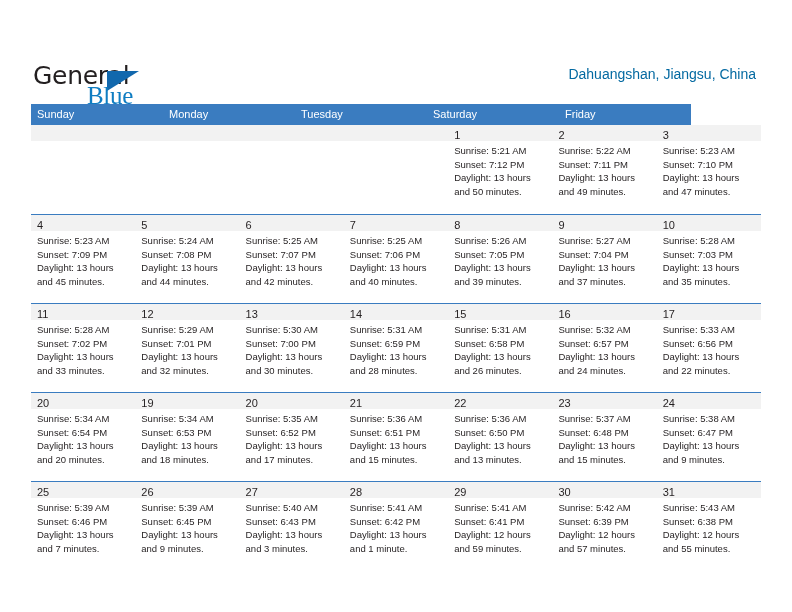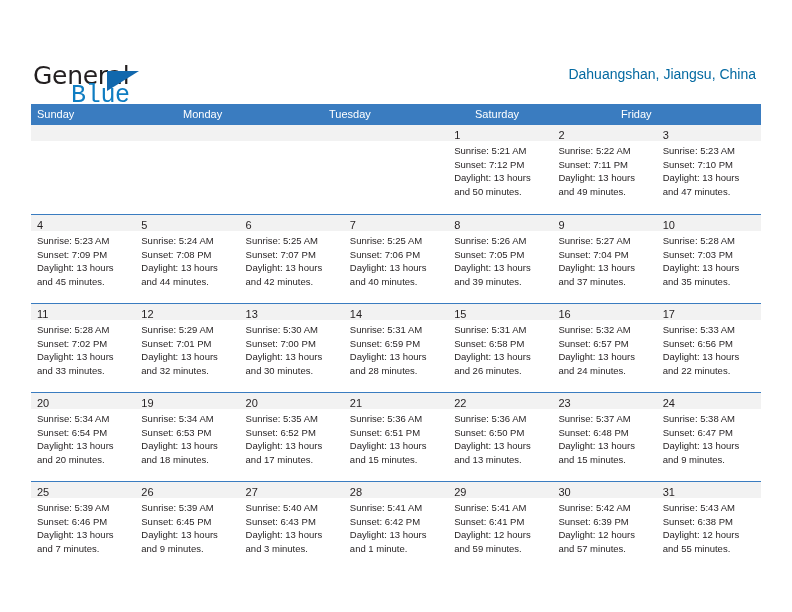--- a/index.html
+++ b/index.html
@@ -43,26 +43,26 @@
     top: 0;
     font-size: 25px;
     letter-spacing: -0.3px;
     color: #231f20;
     font-family: "DejaVu Sans", sans-serif;
     font-weight: 400;
     line-height: 26px;
   }
   .logo-blue {
     position: absolute;
-    left: 38px;
+    left: 54px;
     top: 20px;
     font-size: 25px;
     letter-spacing: -0.3px;
     color: #0f7dc2;
-    font-family: Liberation Mono, monospace;
+    font-family: Liberation Serif, serif;
     font-weight: 400;
     line-height: 26px;
   }
   .logo-triangle {
     position: absolute;
     left: 74px;
     top: 8px;
     width: 0;
     height: 0;
     border-left: 32px solid #1268ad;
@@ -93,21 +93,21 @@
 
   
   .calendar {
     position: absolute;
     left: 31px;
     top: 104px;
     width: 730px;
   }
   .weekdays {
     display: flex;
-    width: 730px;
+    width: 660px;
     height: 21px;
     background: #3a7cc0;
   }
   .weekday {
     flex: 1 1 0;
     font-size: 11px;
     color: #ffffff;
     line-height: 21px;
     padding-left: 6px;
     box-sizing: border-box;

